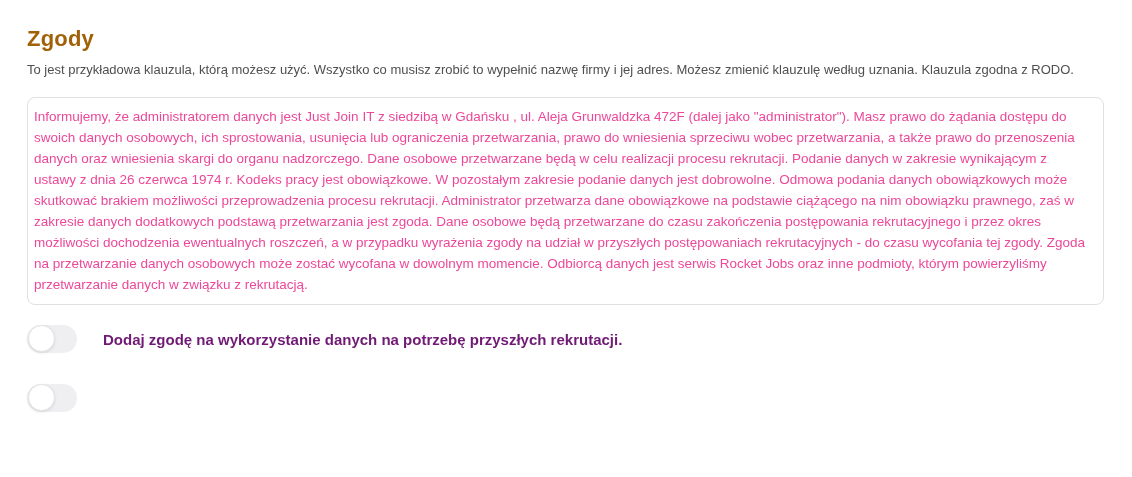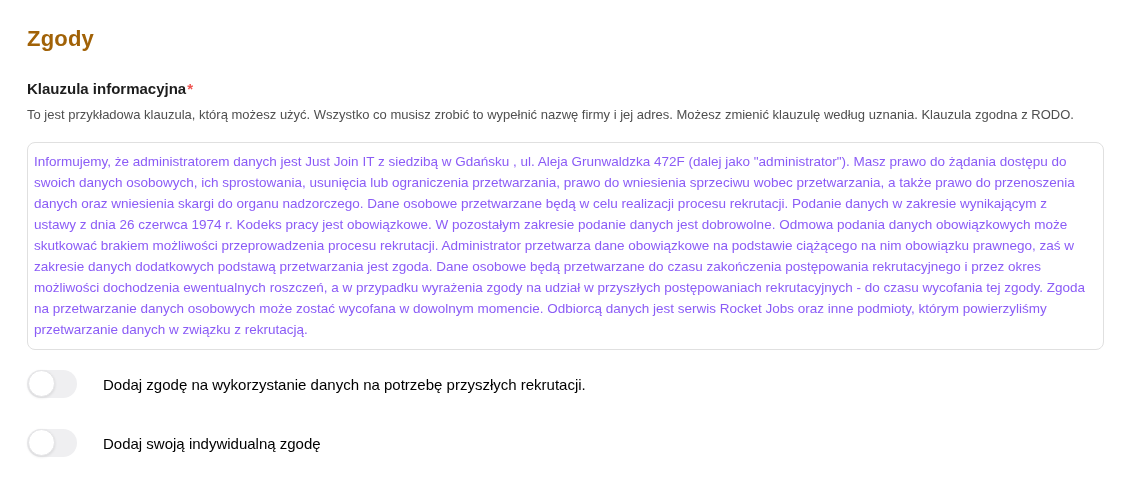--- a/index.html
+++ b/index.html
@@ -39,21 +39,21 @@
   .clause-box {
     margin-top: 20px;
     width: 1077px;
     min-height: 152px;
     border: 1px solid #e0e0e0;
     border-radius: 8px;
     padding: 8px 14px 9px 6px;
     font-size: 13.5px;
     line-height: 21px;
     font-weight: 500;
-    color: #8b5cf6;
+    color: #ec4899;
     background: #ffffff;
     cursor: text;
   }
 
   .toggle-row {
     margin-top: 20px;
     display: flex;
     align-items: center;
     gap: 26px;
   }
@@ -78,58 +78,56 @@
     height: 27px;
     border-radius: 50%;
     background: #ffffff;
     border: 1px solid #e4e4e6;
     box-shadow: 0 1px 3px rgba(0,0,0,0.10);
     display: block;
   }
 
   .toggle-label {
     font-size: 15px;
-    font-weight: 400;
-    color: #000000;
+    font-weight: 700;
+    color: #701a75;
     cursor: pointer;
   }
 
   .toggle-desc {
     margin-top: 9px;
     font-size: 13px;
     color: #4f4f4f;
   }
 </style>
 </head>
 <body>
 
 <div class="page">
 
   <h1 class="page-title">Zgody</h1>
 
   <section>
-    <h2 class="section-heading"><span>Klauzula informacyjna</span><span class="required-marker">*</span></h2>
 
     <p class="section-desc">To jest przykładowa klauzula, którą możesz użyć. Wszystko co musisz zrobić to wypełnić nazwę firmy i jej adres. Możesz zmienić klauzulę według uznania. Klauzula zgodna z RODO.</p>
 
     <div class="clause-box">Informujemy, że administratorem danych jest Just Join IT z siedzibą w Gdańsku , ul. Aleja Grunwaldzka 472F (dalej jako "administrator"). Masz prawo do żądania dostępu do swoich danych osobowych, ich sprostowania, usunięcia lub ograniczenia przetwarzania, prawo do wniesienia sprzeciwu wobec przetwarzania, a także prawo do przenoszenia danych oraz wniesienia skargi do organu nadzorczego. Dane osobowe przetwarzane będą w celu realizacji procesu rekrutacji. Podanie danych w zakresie wynikającym z ustawy z dnia 26 czerwca 1974 r. Kodeks pracy jest obowiązkowe. W pozostałym zakresie podanie danych jest dobrowolne. Odmowa podania danych obowiązkowych może skutkować brakiem możliwości przeprowadzenia procesu rekrutacji. Administrator przetwarza dane obowiązkowe na podstawie ciążącego na nim obowiązku prawnego, zaś w zakresie danych dodatkowych podstawą przetwarzania jest zgoda. Dane osobowe będą przetwarzane do czasu zakończenia postępowania rekrutacyjnego i przez okres możliwości dochodzenia ewentualnych roszczeń, a w przypadku wyrażenia zgody na udział w przyszłych postępowaniach rekrutacyjnych - do czasu wycofania tej zgody. Zgoda na przetwarzanie danych osobowych może zostać wycofana w dowolnym momencie. Odbiorcą danych jest serwis Rocket Jobs oraz inne podmioty, którym powierzyliśmy przetwarzanie danych w związku z rekrutacją.</div>
   </section>
 
   <section>
     <div class="toggle-row">
       <button class="switch" role="switch" aria-checked="false">
         <span class="knob"></span>
       </button>
       <span class="toggle-label">Dodaj zgodę na wykorzystanie danych na potrzebę przyszłych rekrutacji.</span>
     </div>
   </section>
 
   <section>
     <div class="toggle-row second">
       <button class="switch" role="switch" aria-checked="false">
         <span class="knob"></span>
       </button>
-      <span class="toggle-label">Dodaj swoją indywidualną zgodę</span>
     </div>
 
   </section>
 
 </div>
 
 </body></html>

